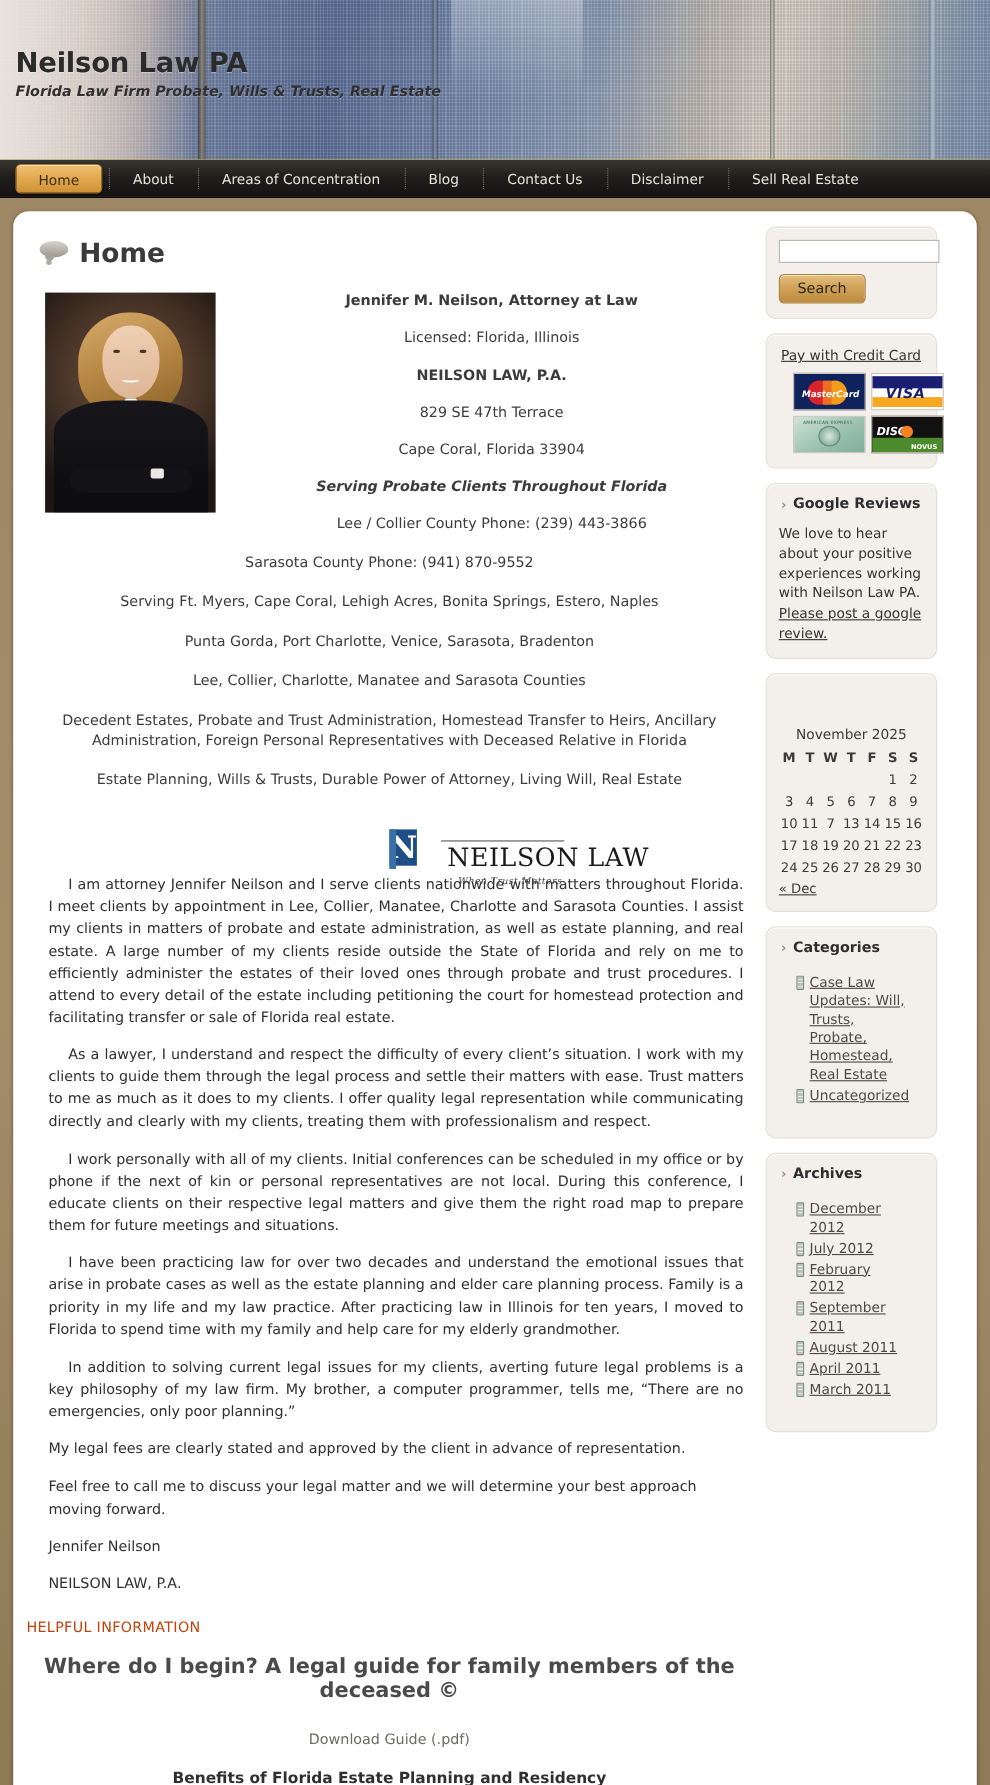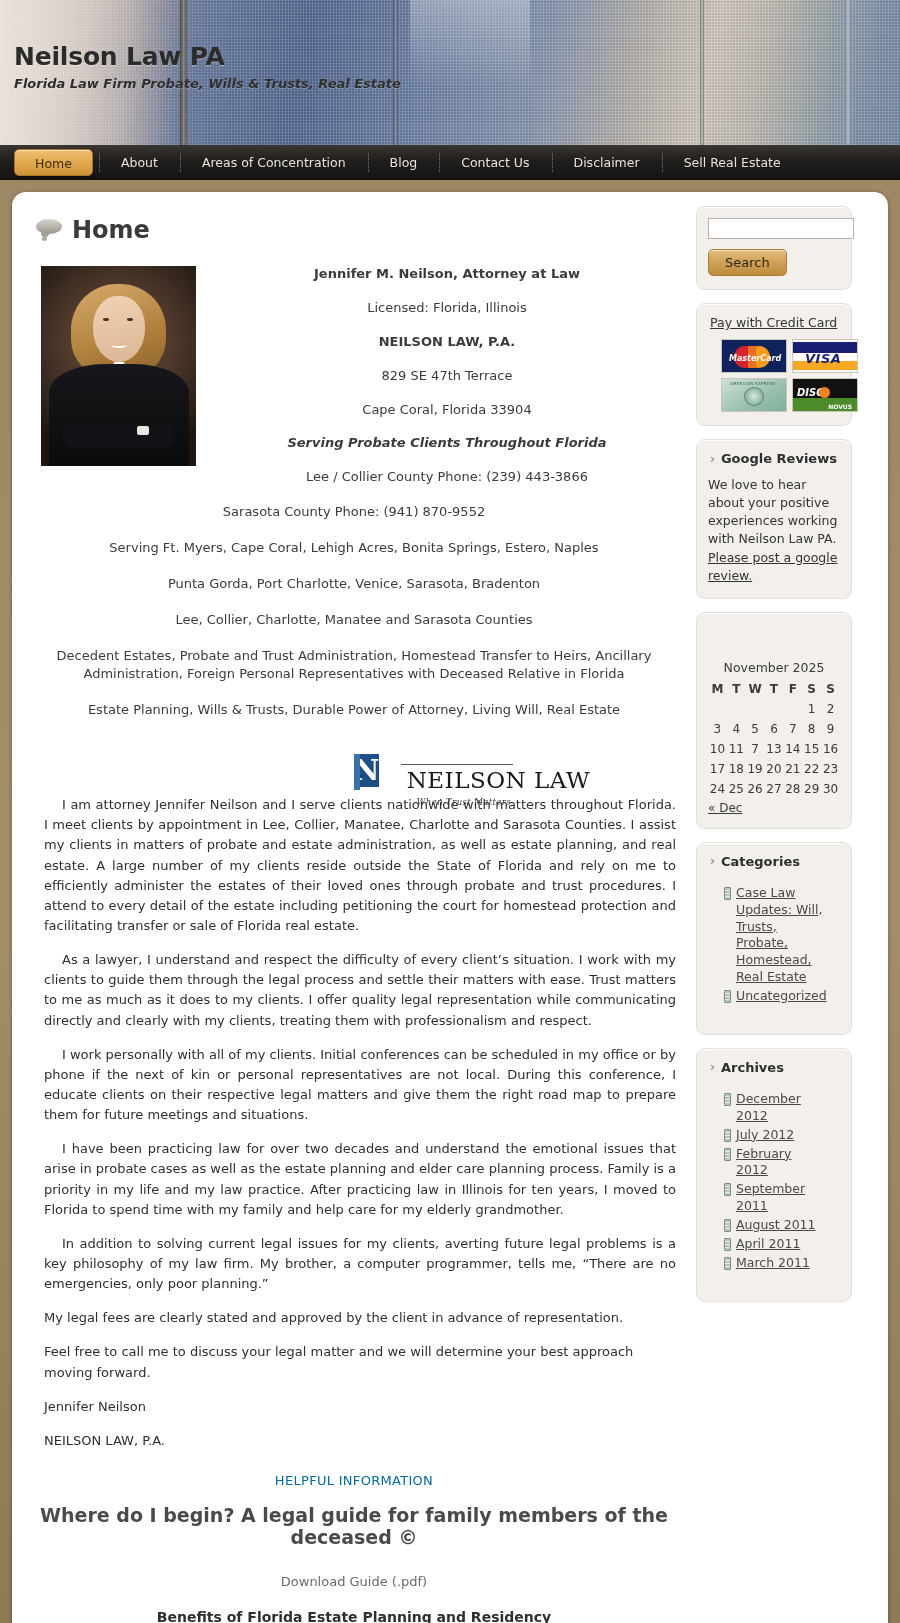--- a/index.html
+++ b/index.html
@@ -153,21 +153,21 @@
   .logo-text { position:absolute; left:78px; top:14px; font-family:"DejaVu Serif", serif;
     font-size:23px; letter-spacing:0.5px; color:#1a1a1a; white-space:nowrap; }
   .logo-rule { position:absolute; left:72px; top:11px; width:112px; border-top:1px solid #555; }
   .logo-tag { position:absolute; left:88px; top:44px; font-family:"DejaVu Serif", serif;
     font-size:8.5px; font-style:italic; color:#3d3d3d; letter-spacing:.4px; white-space:nowrap;}
 
   p.body-p { text-align:justify; margin:0 0 14px 0; padding:0 8px 0 20px; line-height:1.55; font-size:13px; color:#2f2f2f;}
   p.body-p.ind { text-indent:18px; }
   p.plain { margin:0 0 14px 0; padding:0 8px 0 20px; line-height:1.55; font-size:13px; color:#2f2f2f;}
 
-  .helpful-head { text-align:center; margin:22px 0 16px 0; font-size:13px; color:#0369a1; letter-spacing:.3px;}
+  .helpful-head { text-align:left; margin:22px 0 16px 0; font-size:13px; color:#c2410c; letter-spacing:.3px;}
   .helpful-title { text-align:center; font-size:19px; font-weight:bold; color:#4a4a4a; margin:0 0 26px 0; padding:0 6px;}
   .dl-link { display:block; text-align:center; color:#6b6b63; font-size:13px; margin:0 0 20px 0; text-decoration:none;}
   .benefits-title { text-align:center; font-size:14px; font-weight:bold; color:#2f2f2f; margin:0 0 18px 0;}
 
   
   .widget {
     background:#f3f0ec; border:1px solid #e3ded6; border-radius:9px;
     padding:11px 11px 13px 11px; margin-bottom:13px;
     box-shadow:inset 0 1px 0 #fff;
   }

